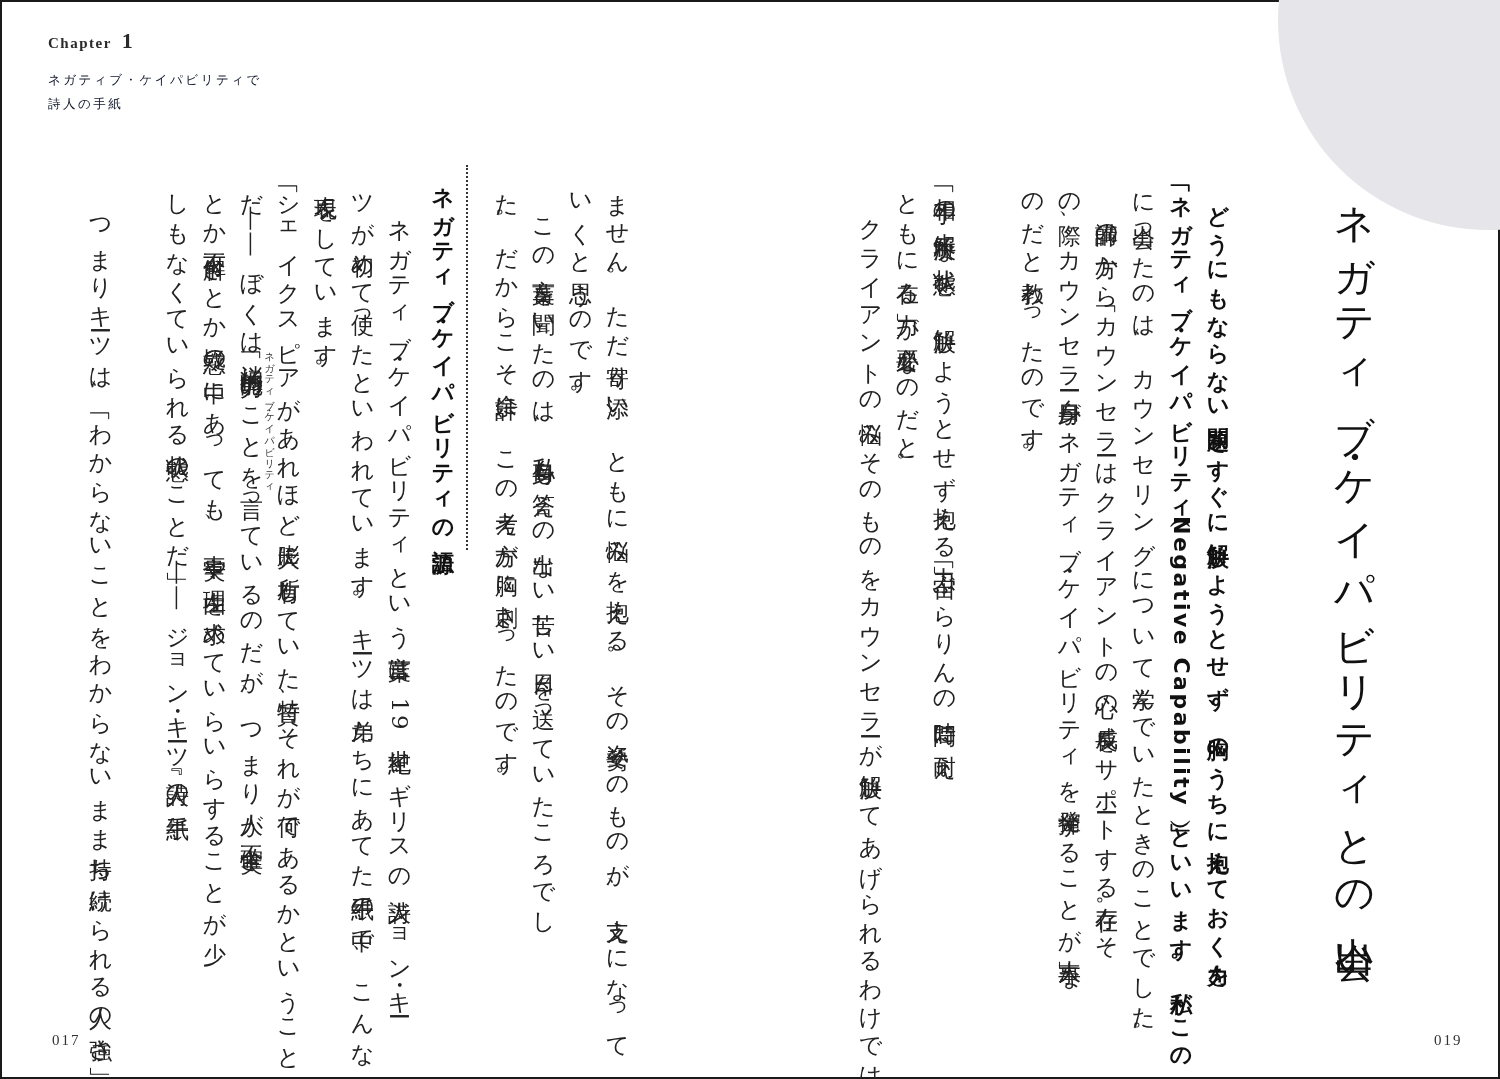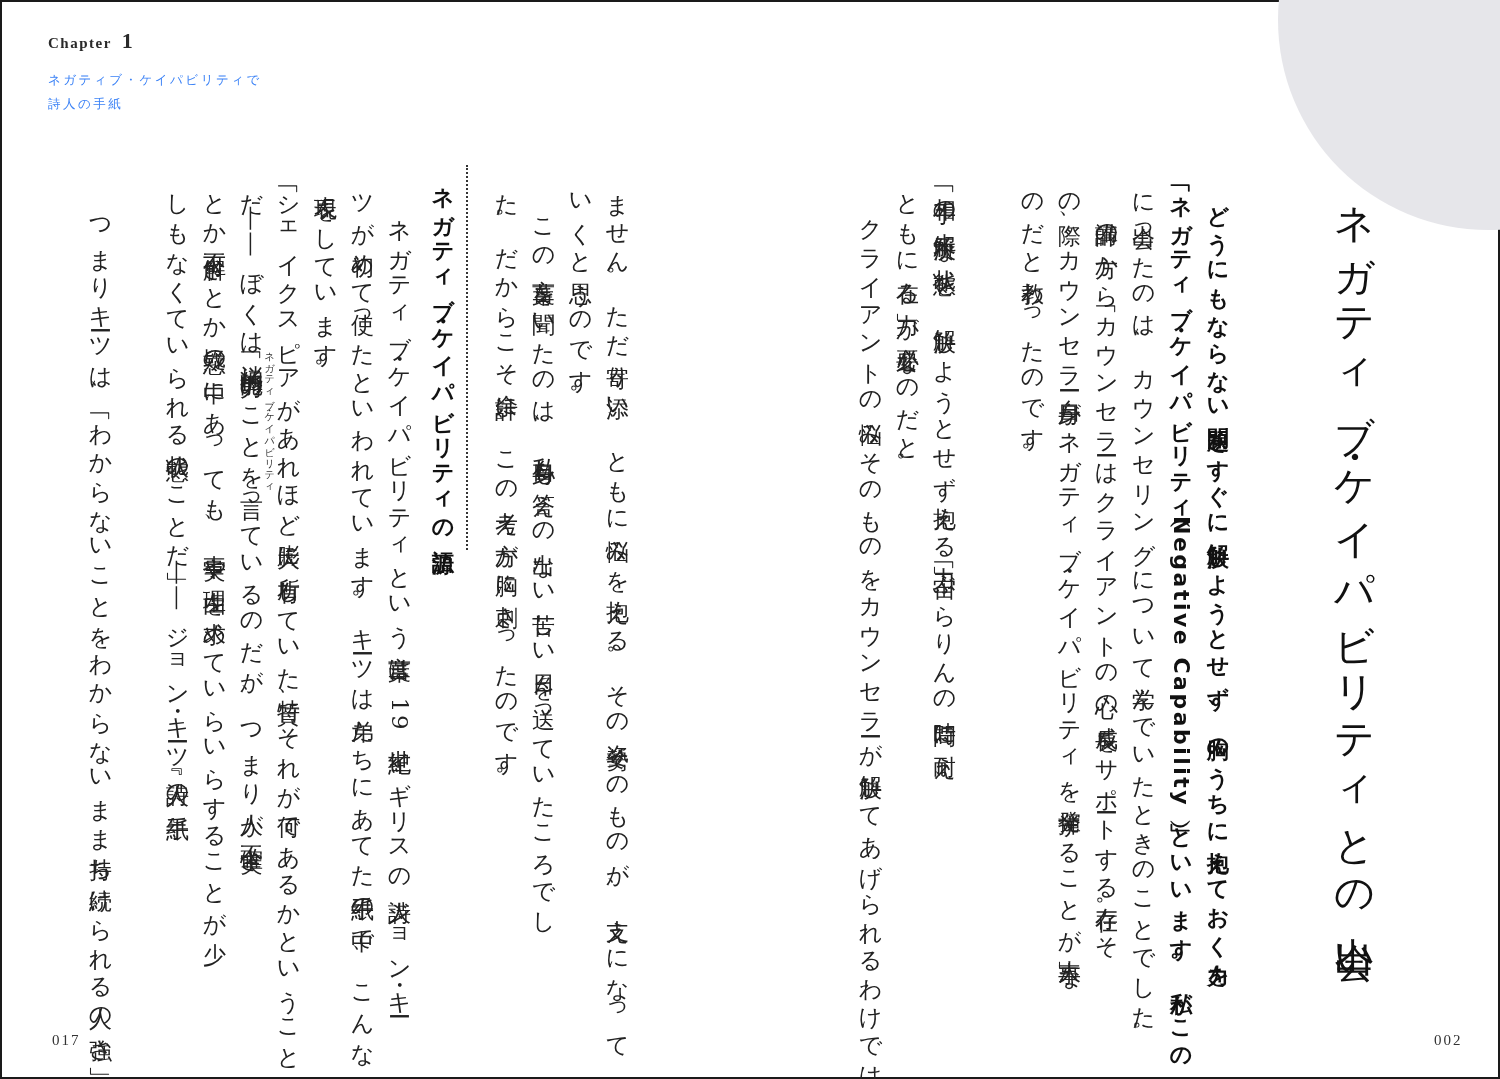--- a/index.html
+++ b/index.html
@@ -18,21 +18,21 @@
     background: radial-gradient(circle, #e6e6ea 0%, #e6e6ea 88%, rgba(230,230,234,0) 100%);
   }
   .chapter {
     position: absolute; left: 48px; top: 28px;
     font-family: "Liberation Serif", "DejaVu Serif", serif;
     font-size: 15px; letter-spacing: 1.5px; color: #2a2a2a; font-weight: bold;
   }
   .chapter .num { font-size: 22px; margin-left: 10px; }
   .chapter-sub {
     position: absolute; left: 48px; top: 68px;
-    font-size: 12.5px; line-height: 24px; letter-spacing: 2.5px; color: #3b82f6;
+    font-size: 12.5px; line-height: 24px; letter-spacing: 2.5px; color: #0f172a;
   }
   .col {
     position: absolute; writing-mode: vertical-rl;
     font-family: "DejaVu Serif", "Liberation Serif", serif;
     font-size: 23px; line-height: 30px; letter-spacing: 2.6px;
     color: #222; white-space: nowrap;
   }
   .col.bold {
     font-family: "DejaVu Sans", "Liberation Sans", sans-serif;
     font-weight: bold; font-size: 22px; letter-spacing: 2.5px; color: #111;
@@ -97,13 +97,13 @@
 <div class="col" style="left:311px; top:178px;">表現をしています。</div>
 <div class="col" style="left:274px; top:178px;">「シェイクスピアがあれほど膨大に所有していた特質、それが何であるかということ</div>
 <div class="col" style="left:237px; top:178px;">だ――ぼくは「消極的能力」のことを言っているのだが、つまり人が不確実さ</div>
 <div class="ruby-note" style="left:262px; top:345px;">ネガティブ・ケイパビリティ</div>
 <div class="col" style="left:200px; top:178px;">とか不可解さとか疑惑の中にあっても、事実や理由を求めていらいらすることが少</div>
 <div class="col" style="left:163px; top:178px;">しもなくていられる状態のことだ」――ジョン・キーツ『詩人の手紙』</div>
 
 <div class="col" style="left:86px; top:178px;">　つまりキーツは、「わからないことをわからないまま持ち続けられる人の強さ」</div>
 
 <div class="folio" style="left:40px;">017</div>
-<div class="folio" style="left:1422px;">002</div>
+<div class="folio" style="left:1422px;">019</div>
 
 </body></html>

